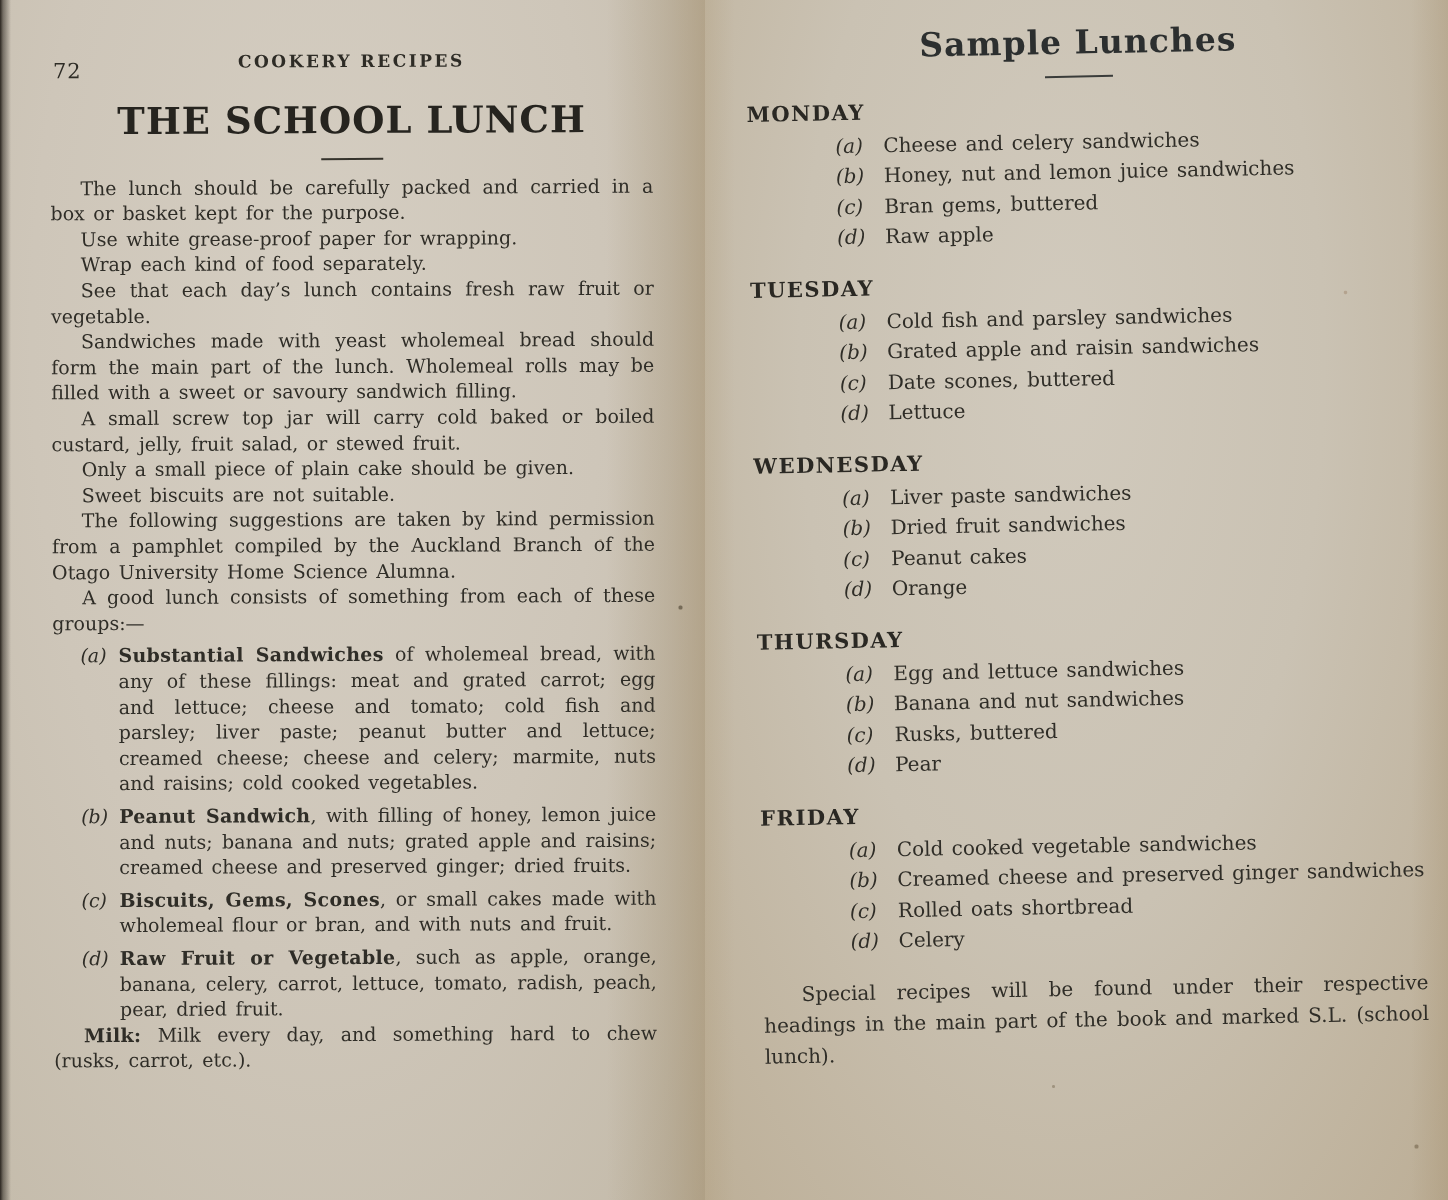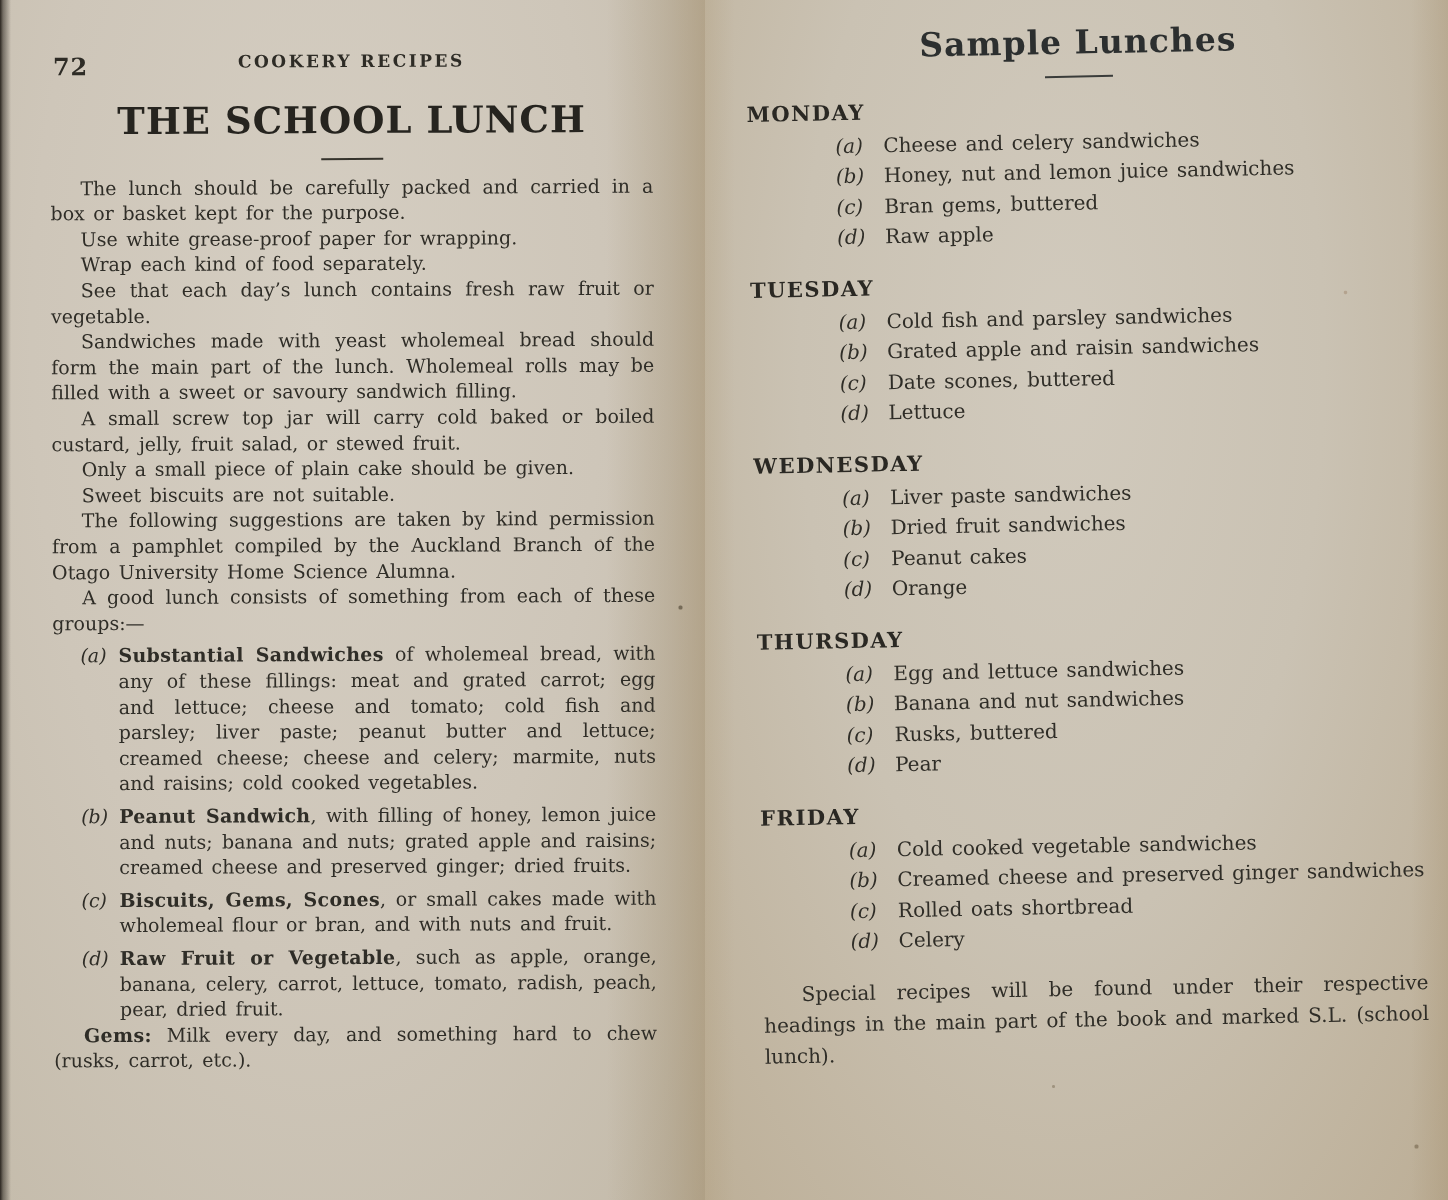--- a/index.html
+++ b/index.html
@@ -15,22 +15,22 @@
     position:relative;width:705px;height:1200px;box-sizing:border-box;
     padding:50px 50px 0 52px;
     background:
       linear-gradient(to right, rgba(120,98,62,0) 86%, rgba(135,112,72,0.22) 95%, rgba(148,124,84,0.42) 100%),
       linear-gradient(to right, #2b2620 0px, rgba(45,40,33,0.55) 3px, rgba(45,40,33,0) 11px),
       radial-gradient(ellipse at 45% 28%, #d5cec2 0%, #cec6b9 52%, #c3baa9 100%);
   }
   .page-left .content{transform:rotate(-0.25deg);}
   .running-head{position:relative;height:24px;margin-bottom:26px;}
   .pagenum{
-    position:absolute;left:3px;top:1px;
-    font-size:24px;font-weight:700;letter-spacing:1px;color:#2e2c26;
+    position:absolute;left:3px;top:8px;
+    font-size:21px;font-weight:400;letter-spacing:1px;color:#2e2c26;
   }
   .running-title{
     position:absolute;left:0;right:0;top:1px;text-align:center;
     font-size:17px;font-weight:700;letter-spacing:2.5px;color:#2e2c26;
   }
   .chapter-title{
     margin:26px 0 0 0;text-align:center;
     font-size:37px;font-weight:700;letter-spacing:1px;color:#26241f;
     line-height:1.1;
   }
@@ -128,21 +128,21 @@
           <div class="list-item">
             <span class="marker">(c)</span>
             <span class="item-text"><strong class="lead">Biscuits, Gems, Scones</strong><span>, or small cakes made with wholemeal flour or bran, and with nuts and fruit.</span></span>
           </div>
           <div class="list-item">
             <span class="marker">(d)</span>
             <span class="item-text"><strong class="lead">Raw Fruit or Vegetable</strong><span>, such as apple, orange, banana, celery, carrot, lettuce, tomato, radish, peach, pear, dried fruit.</span></span>
           </div>
         </div>
 
-        <p class="note"><strong>Gems:</strong><span> Milk every day, and something hard to chew (rusks, carrot, etc.).</span></p>
+        <p class="note"><strong>Milk:</strong><span> Milk every day, and something hard to chew (rusks, carrot, etc.).</span></p>
       </div>
     </div>
   </section>
 
   <section class="page-right">
     <div class="content">
       <h1 class="sample-title">Sample Lunches</h1>
       <div class="sample-rule"></div>
 
       <div class="day">

